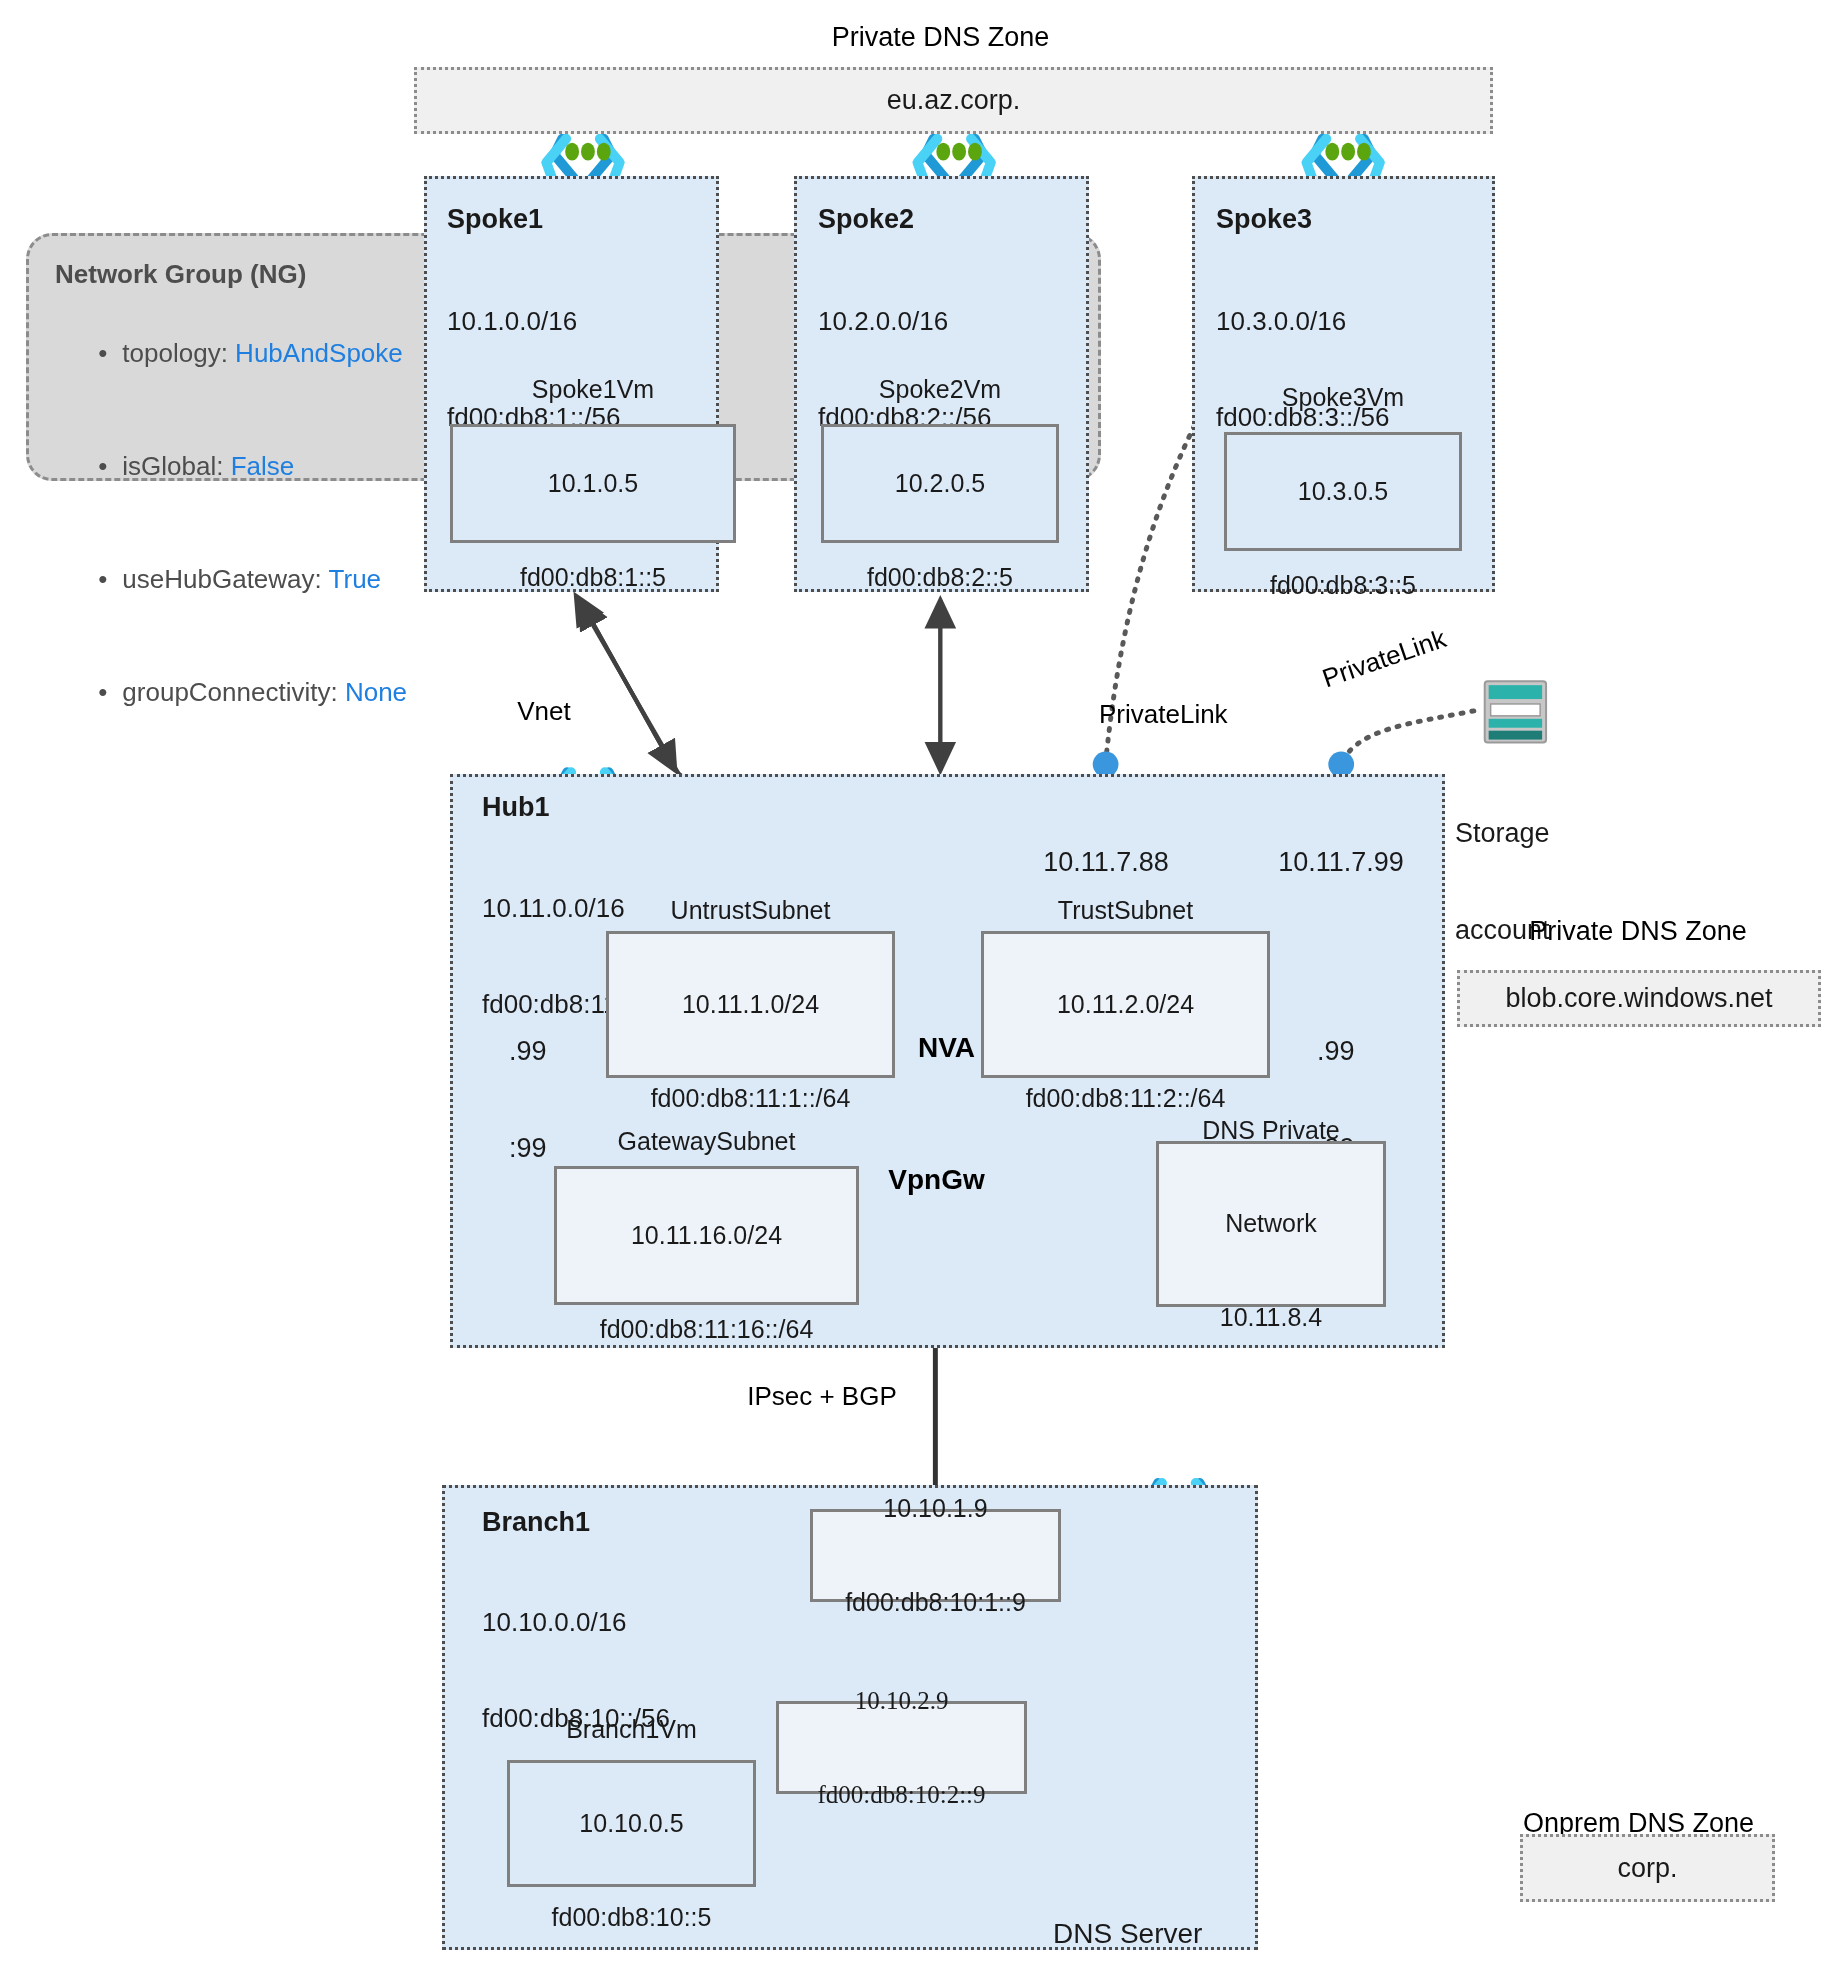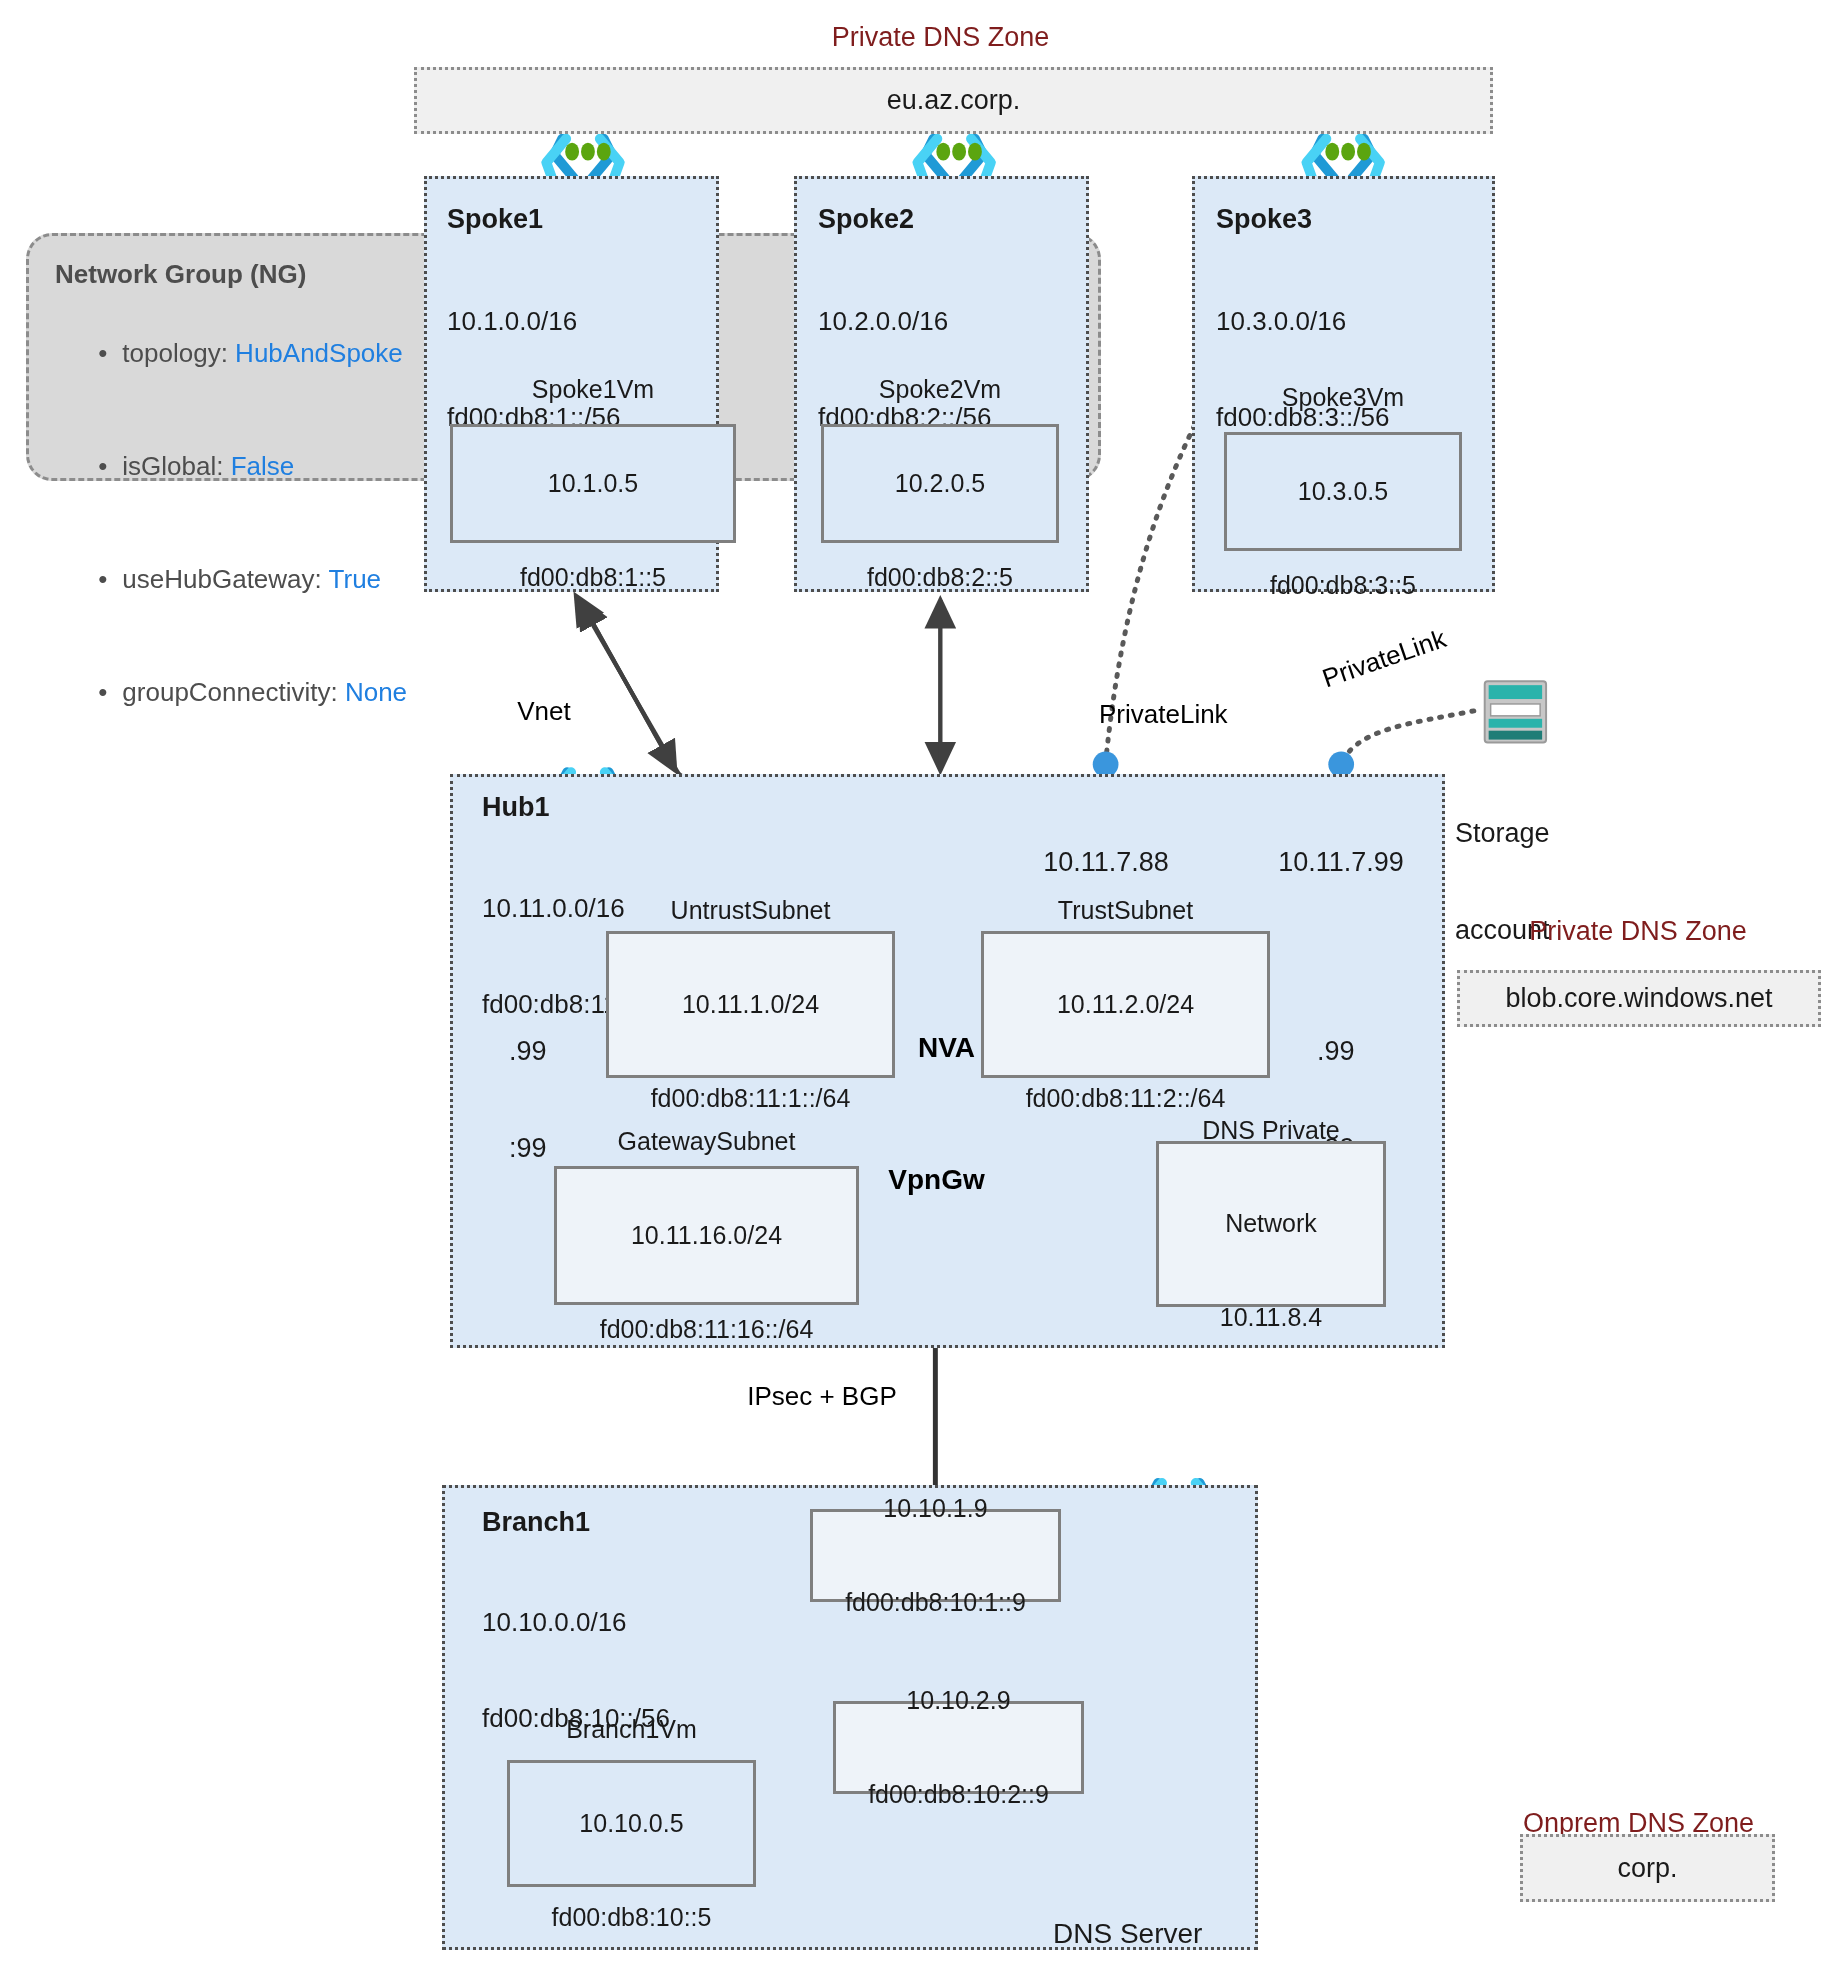--- a/index.html
+++ b/index.html
@@ -46,21 +46,21 @@
   
   .dnszone{
     position:absolute;
     background:#f0f0f0;
     border:3px dotted #8c8c8c;
     box-sizing:border-box;
     display:flex;align-items:center;justify-content:center;
     font-size:27px;color:#1a1a1a;white-space:pre;
   }
   .zone-label{
-    position:absolute;font-size:27px;color:#7f1d1d;text-align:center;white-space:pre;
+    position:absolute;font-size:27px;color:#000000;text-align:center;white-space:pre;
   }
 
   
   .nggroup{
     position:absolute;
     background:#d9d9d9;
     border:3px dashed #8c8c8c;
     border-radius:26px;
     box-sizing:border-box;
   }
@@ -484,21 +484,21 @@
     <div>fd00:db8:10::/56</div>
   </div>
 
   <div class="ibox" style="left:810px;top:1509px;width:251px;height:93px;background:#eef3f9;">
     <div>
       <div>10.10.1.9</div>
       <div>fd00:db8:10:1::9</div>
     </div>
   </div>
 
-  <div class="ibox" style="left:833px;top:1701px;width:251px;height:93px;background:#eef3f9;">
+  <div class="ibox" style="left:776px;top:1701px;width:251px;height:93px;background:#eef3f9;font-family:Liberation Serif, serif;">
     <div>
       <div>10.10.2.9</div>
       <div>fd00:db8:10:2::9</div>
     </div>
   </div>
 
   <div class="ibox" style="left:507px;top:1760px;width:249px;height:127px;">
     <div>
       <div>Branch1Vm</div>
       <div>10.10.0.5</div>

